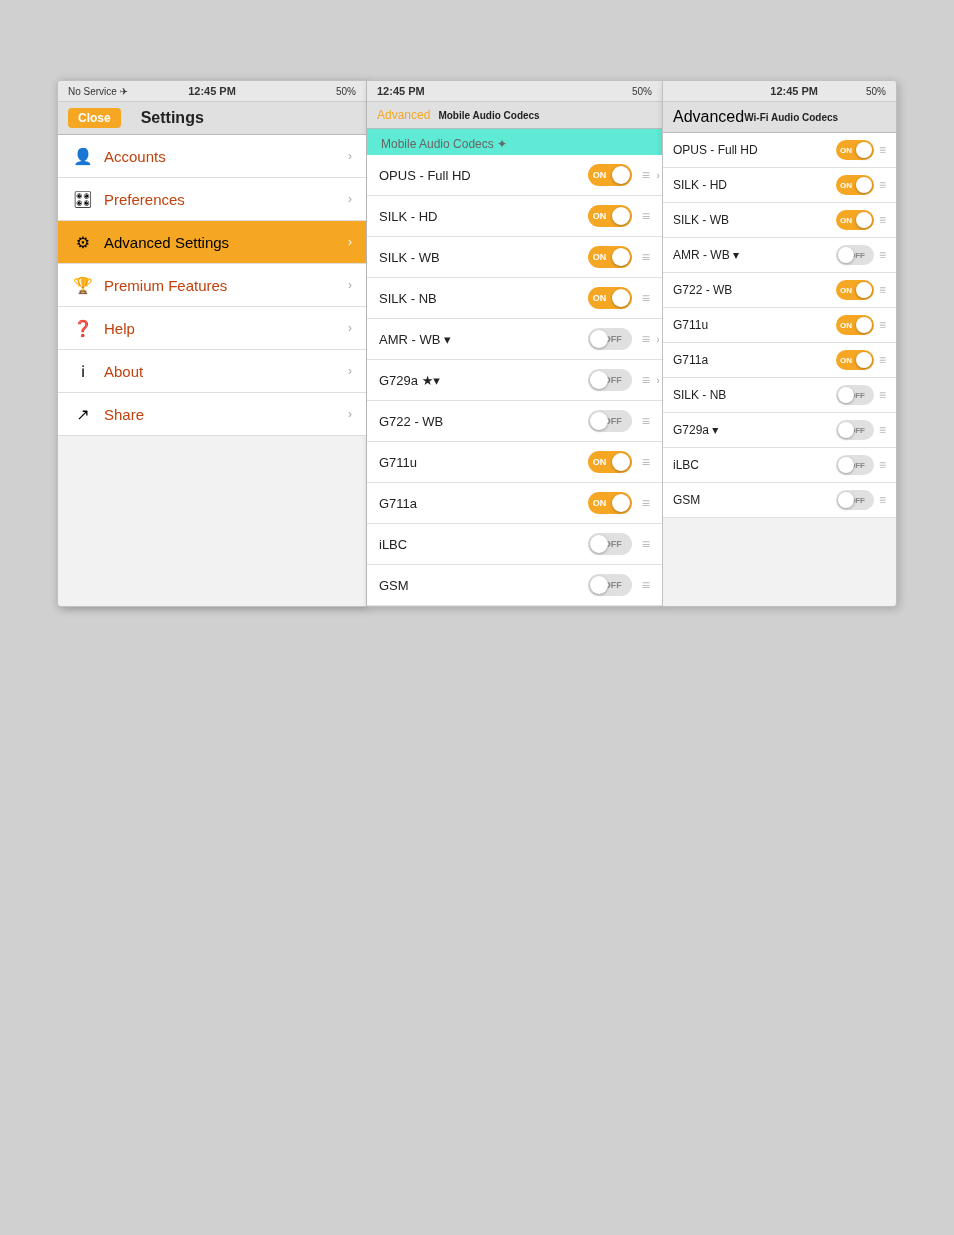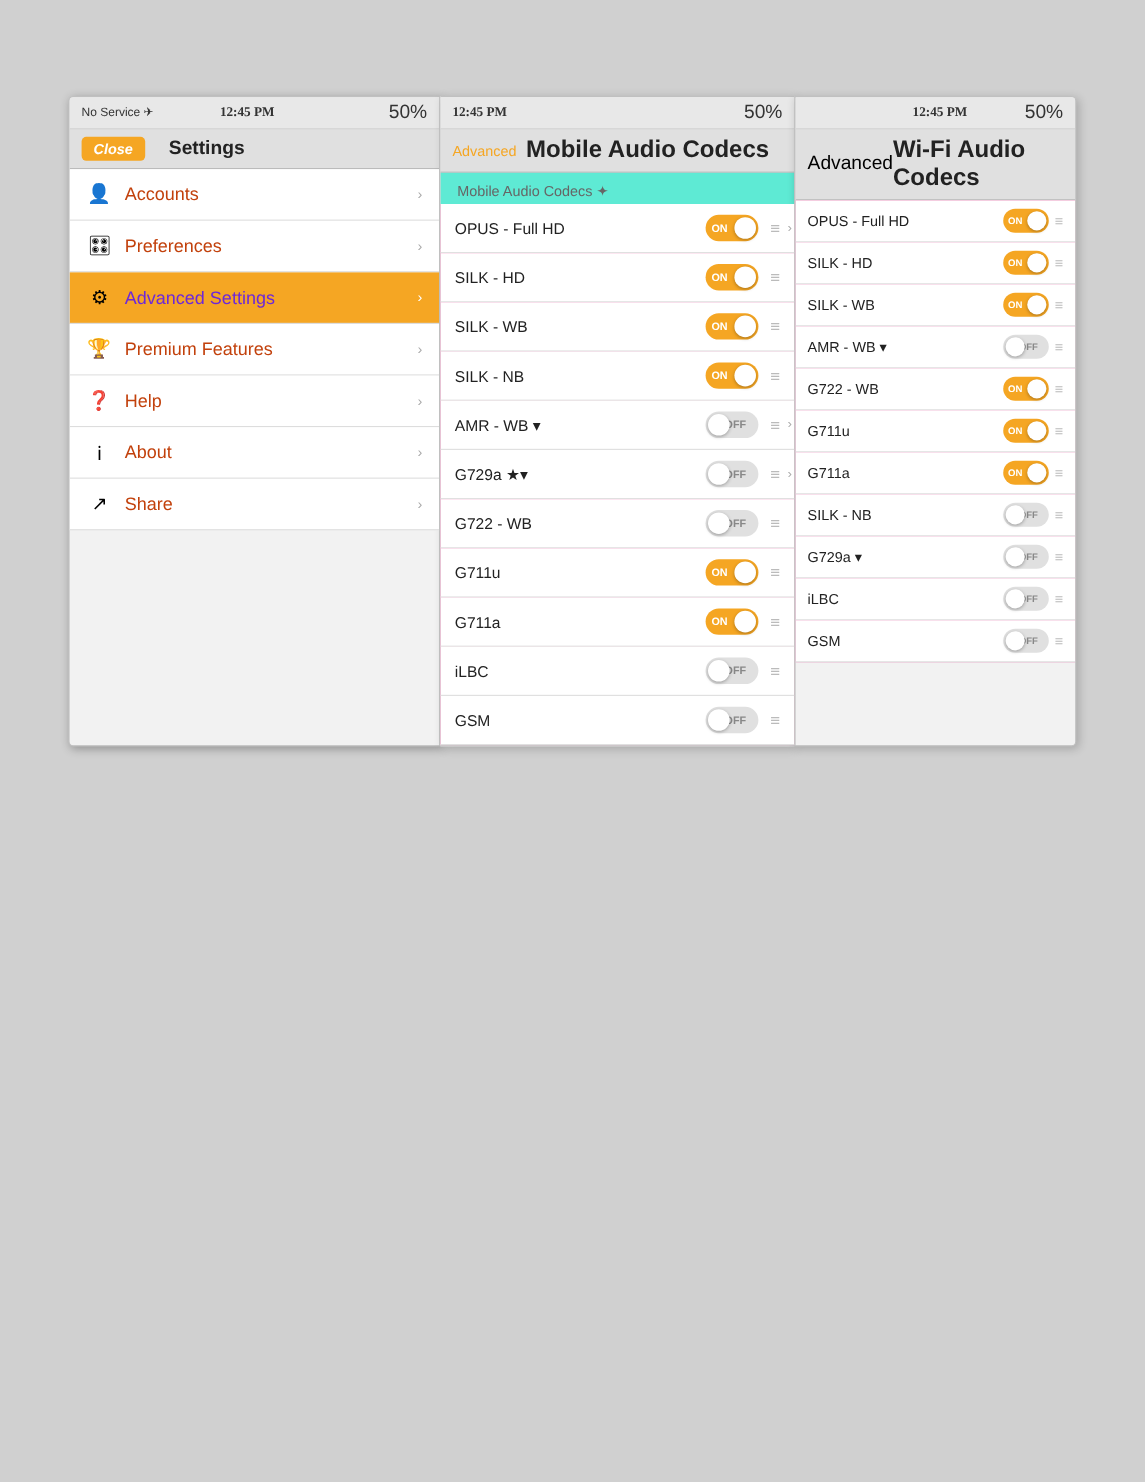--- a/index.html
+++ b/index.html
@@ -37,42 +37,41 @@
       display: flex;
       justify-content: space-between;
       align-items: center;
       padding: 4px 10px;
       font-size: 11px;
       color: #333;
       border-bottom: 1px solid #ccc;
     }
 
     .status-bar .signal { font-size: 10px; }
-    .status-bar .time { font-weight: 600; font-family: Liberation Serif, serif; }
-    .status-bar .battery { font-size: 16px; padding-left: 40px; }
+    .status-bar .time { font-weight: 600; }
+    .status-bar .battery { font-size: 10px; padding-left: 40px; }
 
     .nav-bar {
       background: #e0e0e0;
       display: flex;
       align-items: center;
       padding: 6px 10px;
       border-bottom: 1px solid #bbb;
     }
 
     .nav-bar .close-btn {
       background: #f5a623;
       color: white;
       border: none;
       border-radius: 4px;
       padding: 3px 10px;
       font-size: 12px;
       font-weight: 600;
       cursor: pointer;
       margin-right: 10px;
-      font-style: italic;
     }
 
     .nav-bar .title {
       font-size: 16px;
       font-weight: 700;
       color: #222;
       margin-left: 10px;
     }
 
     .menu-list {
@@ -105,21 +104,21 @@
     }
 
     .menu-item .item-label {
       font-size: 15px;
       font-weight: 500;
       color: #c2410c;
       flex: 1;
     }
 
     .menu-item.active .item-label {
-      color: #6d28d9;
+      color: #000000;
     }
 
     .menu-item .chevron {
       font-size: 12px;
       color: #aaa;
     }
 
     .menu-item.active .chevron {
       color: white;
     }
@@ -144,21 +143,21 @@
 
     .nav-bar .back-btn {
       color: #f5a623;
       font-size: 12px;
       font-weight: 500;
       cursor: pointer;
       margin-right: 8px;
     }
 
     .panel-title {
-      font-size: 20px;
+      font-size: 10px;
       font-weight: 700;
       color: #222;
     }
 
     .section-header {
       padding: 8px 14px 4px;
       font-size: 12px;
       color: #666;
       background: #5eead4;
     }

